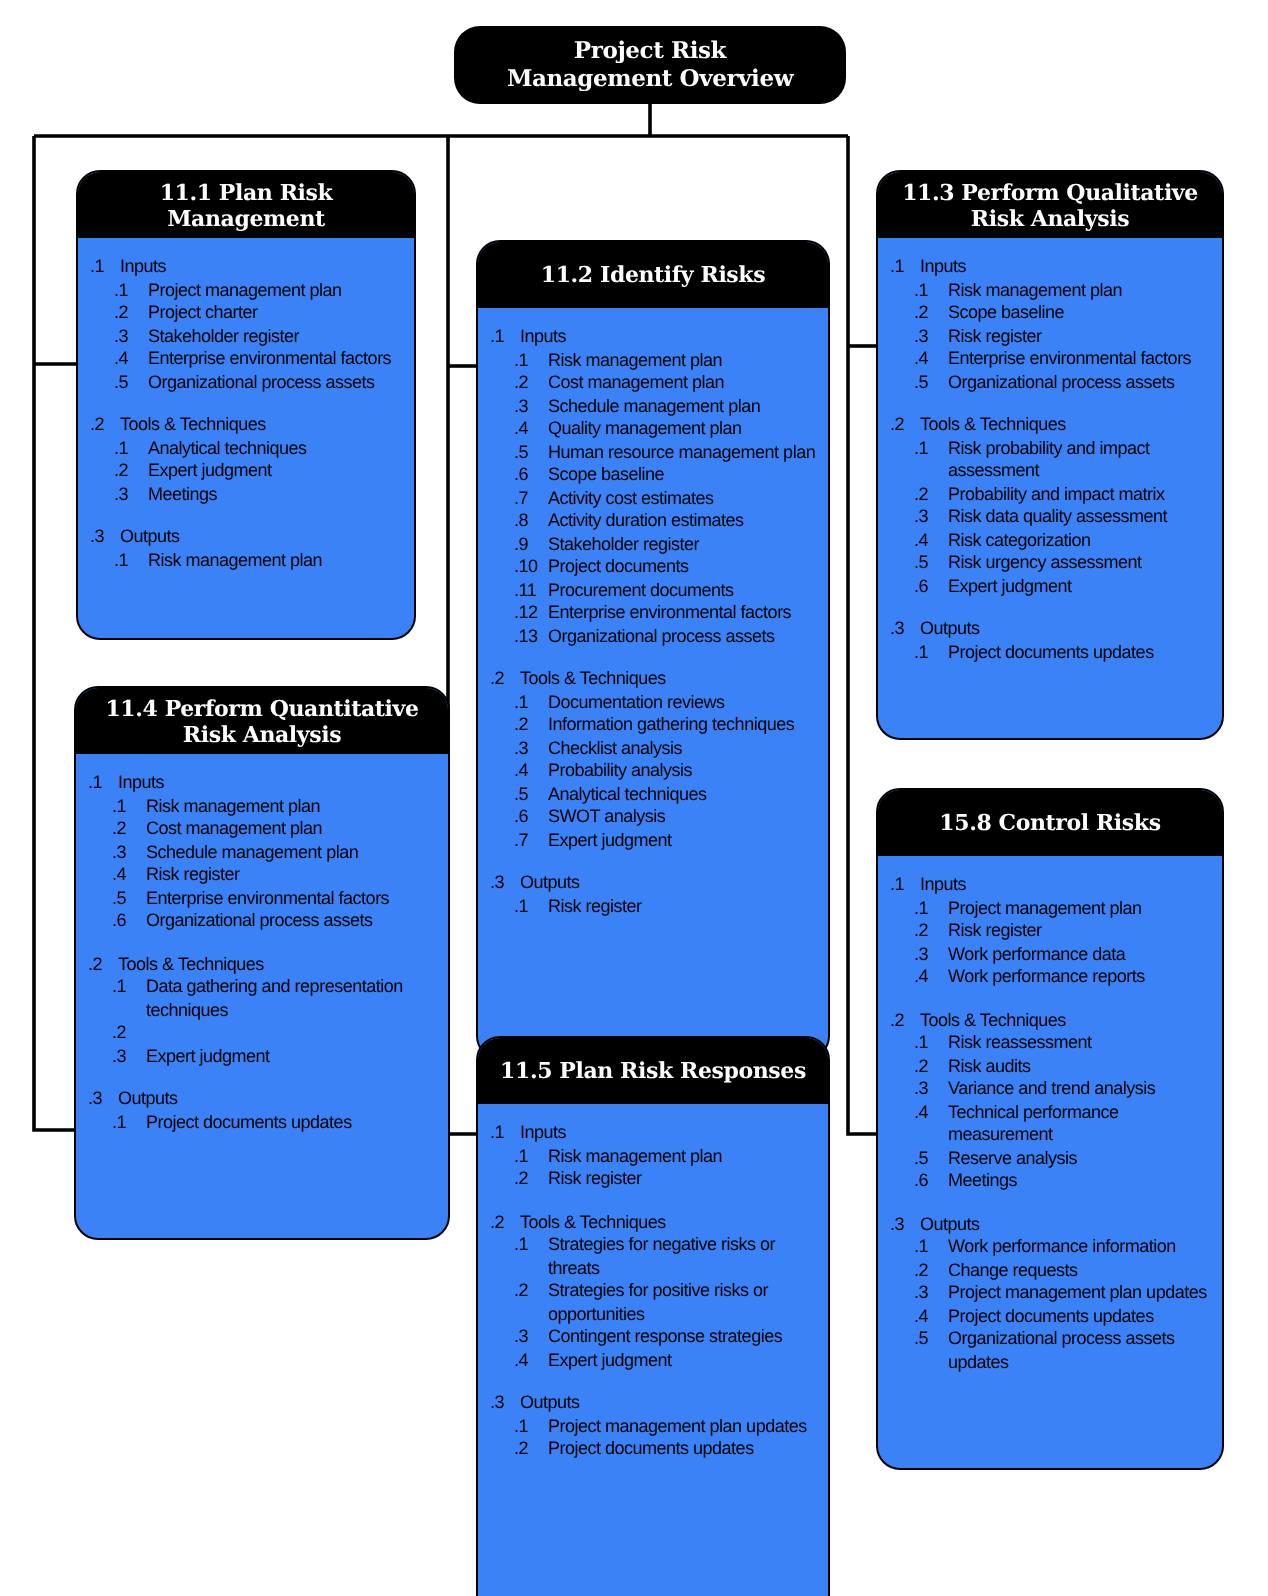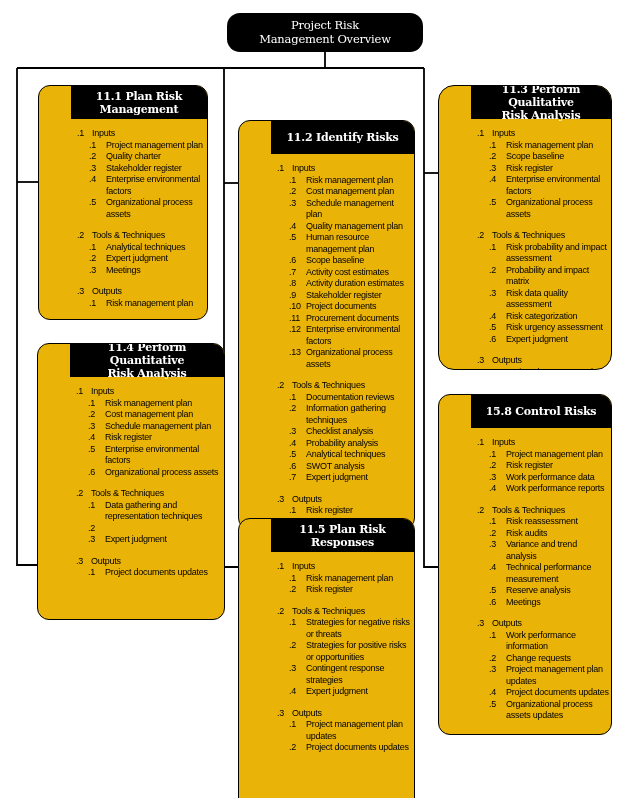--- a/index.html
+++ b/index.html
@@ -6,44 +6,44 @@
   .canvas{
     position:relative;width:634px;height:798px;background:#ffffff;
     font-family:"Liberation Sans",sans-serif;color:#000;
     overflow:hidden;
   }
   svg.connectors{position:absolute;left:0;top:0;width:634px;height:798px;}
   .overview-box{
     position:absolute;left:227px;top:13px;width:196px;height:39px;
     background:#000;border-radius:13px;color:#fff;
     display:flex;flex-direction:column;align-items:center;justify-content:center;
-    text-align:center;font-family:"DejaVu Serif",serif;font-weight:normal;
+    text-align:center;font-family:"DejaVu Serif",serif;font-weight:bold;
     font-size:11.5px;line-height:13.5px;letter-spacing:-0.2px;
   }
   .process-box{
-    position:absolute;background:#eab308;border:1.6px solid #000;border-radius:12px;
-    overflow:hidden;box-sizing:border-box;padding-left:32px;
+    position:absolute;background:#3b82f6;border:1.6px solid #000;border-radius:12px;
+    overflow:hidden;box-sizing:border-box;
   }
   .box-header{
     background:#000;color:#fff;height:33px;
     display:flex;flex-direction:column;align-items:center;justify-content:center;
     text-align:center;font-family:"DejaVu Serif",serif;font-weight:bold;
     font-size:11px;line-height:13px;letter-spacing:-0.2px;
   }
   .box-body{
     padding:9px 2px 4px 6px;font-size:9px;line-height:11.5px;letter-spacing:-0.25px;
   }
   .section{margin-bottom:10px;}
   .section:last-child{margin-bottom:0;}
   .sec-head{display:grid;grid-template-columns:11px 1fr;column-gap:4px;}
   .item{display:grid;grid-template-columns:14px 1fr;column-gap:3px;margin-left:12px;}
   .num{white-space:nowrap;}
   #box-111{left:38px;top:85px;width:170px;height:235px;}
   #box-112{left:238px;top:85px;width:177px;height:410px;margin-top:35px;}
-  #box-113{left:438px;top:85px;width:174px;height:285px;border-radius:16px;}
+  #box-113{left:438px;top:85px;width:174px;height:285px;}
   #box-114{left:37px;top:343px;width:188px;height:277px;}
   #box-115{left:238px;top:518px;width:177px;height:331px;}
   #box-116{left:438px;top:394px;width:174px;height:341px;}
 </style>
 </head>
 <body>
 
 <div class="canvas">
 
   <svg class="connectors" viewBox="0 0 634 798" fill="none" stroke="#000" stroke-width="1.8">
@@ -72,21 +72,21 @@
           <div class="sec-head">
             <span class="num">.1</span>
             <span>Inputs</span>
           </div>
           <div class="item">
             <span class="num">.1</span>
             <span>Project management plan</span>
           </div>
           <div class="item">
             <span class="num">.2</span>
-            <span>Quality charter</span>
+            <span>Project charter</span>
           </div>
           <div class="item">
             <span class="num">.3</span>
             <span>Stakeholder register</span>
           </div>
           <div class="item">
             <span class="num">.4</span>
             <span>Enterprise environmental factors</span>
           </div>
           <div class="item">

